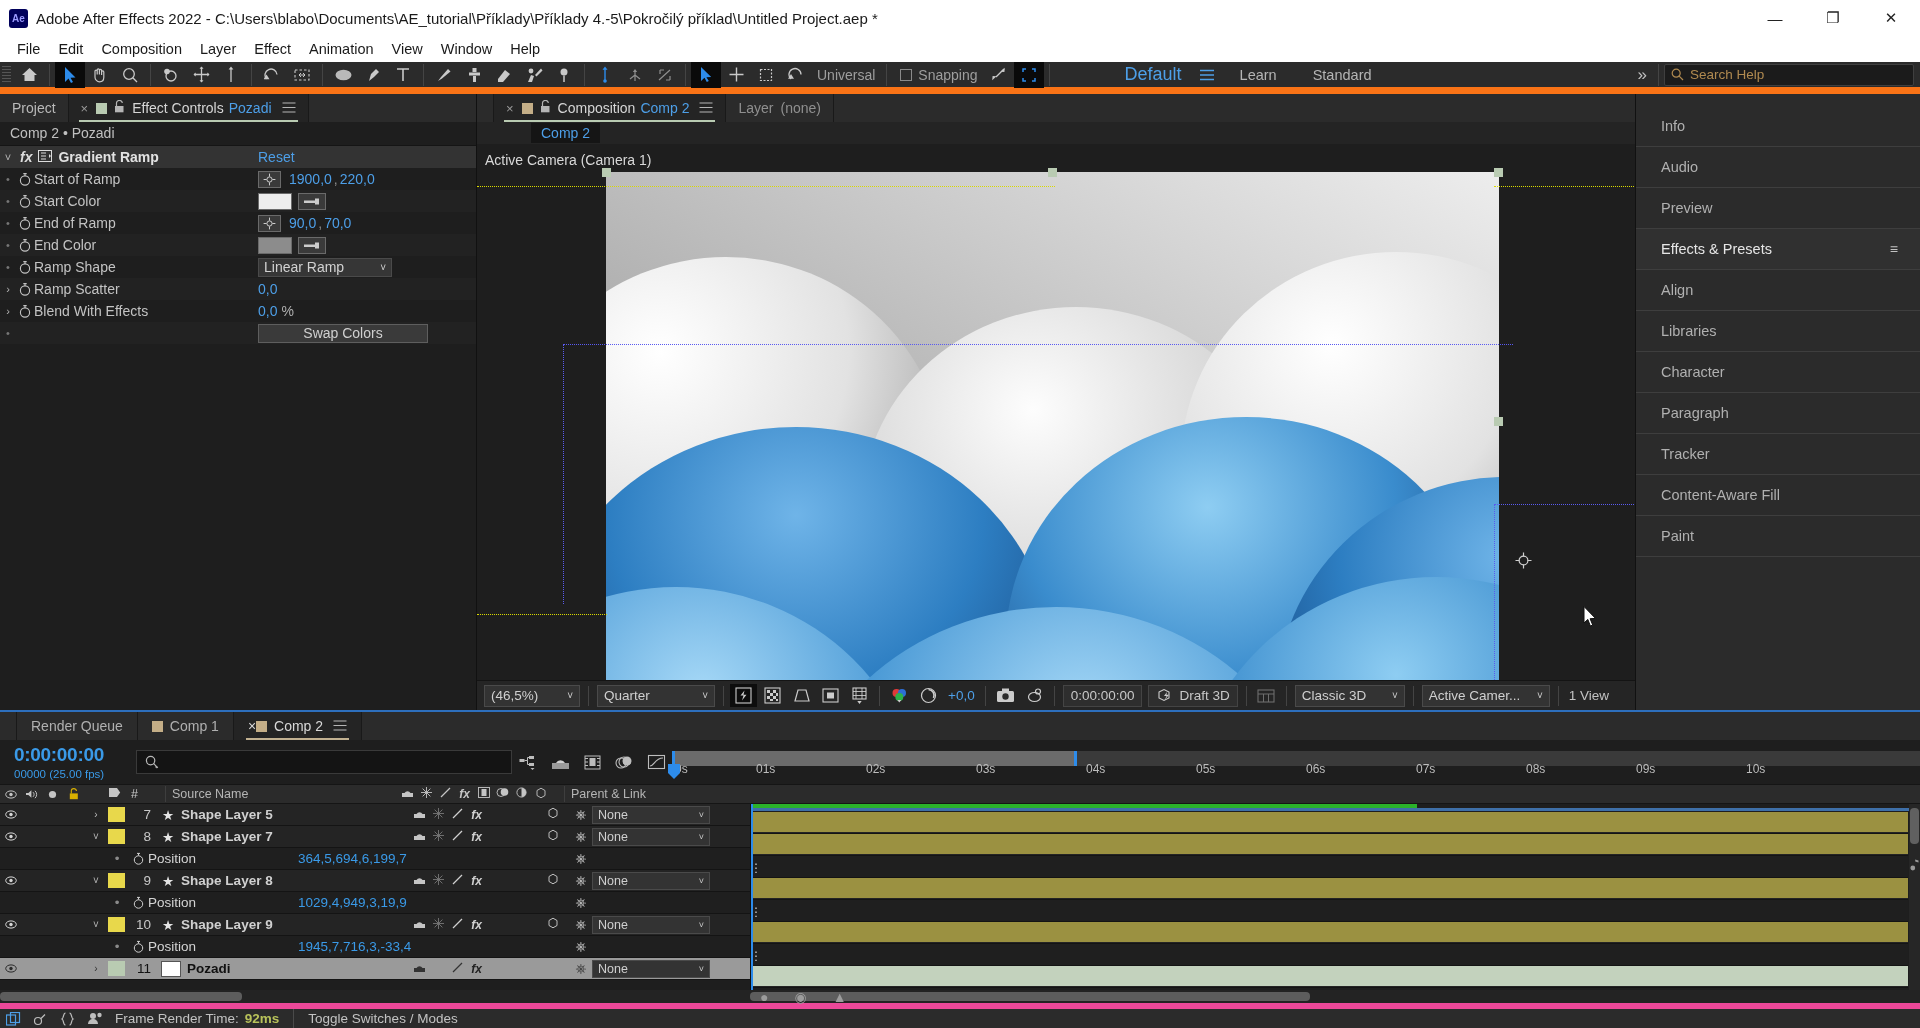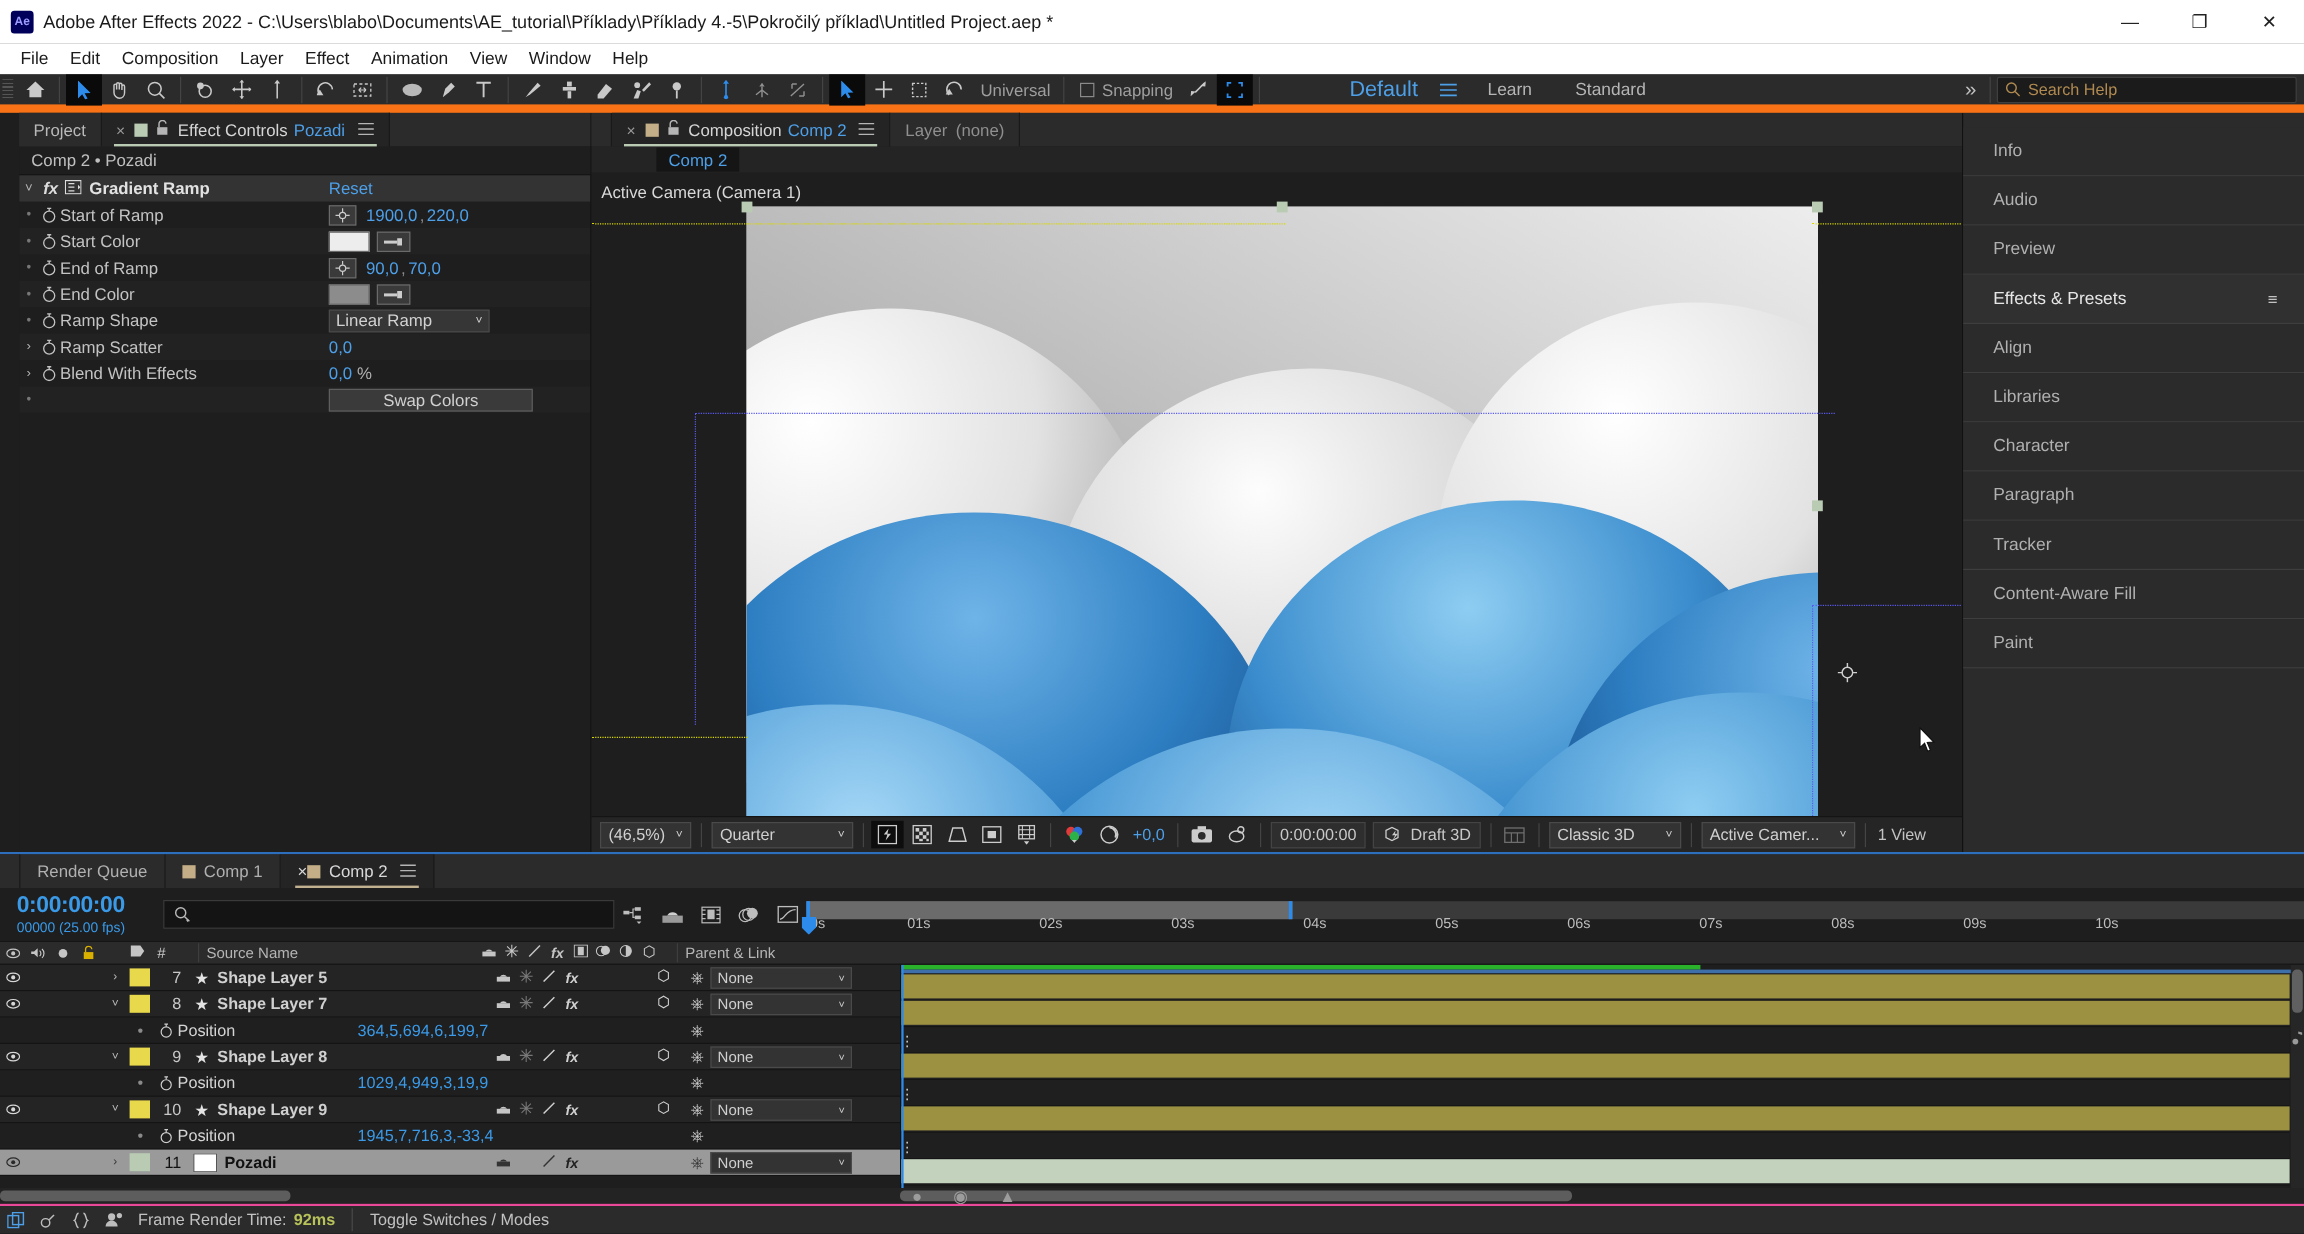--- a/index.html
+++ b/index.html
@@ -54,21 +54,21 @@
   .tchk { width:12px; height:12px; border:1px solid #8a8a8a; margin-right:6px; margin-left:8px; flex:0 0 12px;}
   .ws-link { color:#4d9fe8; font-size:18px; padding:0 10px; white-space:nowrap;}
   .ws-plain { color:#b5b5b5; font-size:14.5px; padding:0 18px; white-space:nowrap;}
   .search-help {
     height:22px; background:#1b1b1b; border:1px solid #3f3f3f; border-radius:2px;
     display:flex; align-items:center; padding:0 6px; width:250px; margin-right:6px;
   }
   .search-help span { color:#b08a50; font-size:13.5px; margin-left:6px; }
 
   
-  .main { flex:1 1 auto; display:flex; min-height:0;padding-left:16px; }
+  .main { flex:1 1 auto; display:flex; min-height:0; }
 
   
   .leftpanel { width:477px; flex:0 0 477px; background:#1e1e1e; border-right:1px solid #111;
     display:flex; flex-direction:column; }
   .panel-tabs { height:28px; background:#2b2b2b; display:flex; align-items:stretch; }
   .ptab { display:flex; align-items:center; padding:0 12px; font-size:14px; color:#b9b9b9;
     border-right:1px solid #191919; position:relative; }
   .ptab.inactive { background:#2b2b2b; }
   .ptab.active { background:#242424; color:#d6d6d6; }
   .ptab.active::after { content:""; position:absolute; left:10px; right:10px; bottom:0; height:2px; background:#b9cbb2; }
@@ -184,21 +184,21 @@
   .tbar { position:absolute; top:0; bottom:1px; background:#9b9141;}
   .tbar.pale { background:#c3d2bd; }
   .playhead { position:absolute; top:0; bottom:0; width:2px; background:#2d8ceb; z-index:8;}
   .ph-knob { position:absolute; top:0; width:12px; height:15px; background:#2d8ceb; z-index:9;
      clip-path:polygon(0 0,100% 0,100% 60%,50% 100%,0 60%);}
   .greenbar { position:absolute; height:4px; background:#2bb22b; top:0; }
   .bluebar { position:absolute; height:3px; background:#3e6fa8; }
   .keydot { position:absolute; width:7px; height:11px; color:#cfcfcf; font-size:12px; }
 
   .tl-status { height:25px; background:#2b2b2b; display:flex; align-items:center;
-     border-top:2px solid #ec4899; font-size:13.5px; color:#c2c2c2; flex:0 0 25px;}
+     border-top:6px solid #ec4899; font-size:13.5px; color:#c2c2c2; flex:0 0 25px;}
   .st-ic { width:27px; display:flex; align-items:center; justify-content:center;}
   .st-sep { width:1px; height:19px; background:#4a4a4a; margin:0 14px;}
   .ms { color:#b8c25a; font-weight:bold;}
   .vscroll { position:absolute; right:0; top:0; bottom:0; width:11px; background:#262626;}
   .vthumb { position:absolute; right:1px; width:9px; background:#606060; border-radius:4px;}
 </style>
 </head>
 <body>
 
 <div class="app">
@@ -712,21 +712,21 @@
             </svg>
         </div>
         <div class="cursor-arrow" style="left:1106px;top:462px">
           <svg width="15" height="21" viewBox="0 0 15 21">
               <path d="M1 0.5 L1 17 L4.8 13.4 L7.4 20 L9.7 19 L7.1 12.7 L12.5 12.4 Z" fill="#ffffff" stroke="#111" stroke-width="1"></path>
             </svg>
         </div>
       </div>
 
       <div class="comp-footer">
-        <div class="cf-dd" style="width:76px">
+        <div class="cf-dd" style="width:96px">
           <span>(46,5%)</span>
           <span style="font-size:10px">˅</span>
         </div>
         <div class="cf-sep"></div>
         <div class="cf-dd" style="width:118px">
           <span>Quarter</span>
           <span style="font-size:10px">˅</span>
         </div>
         <div class="cf-sep"></div>
         <div class="cf-btn on">

